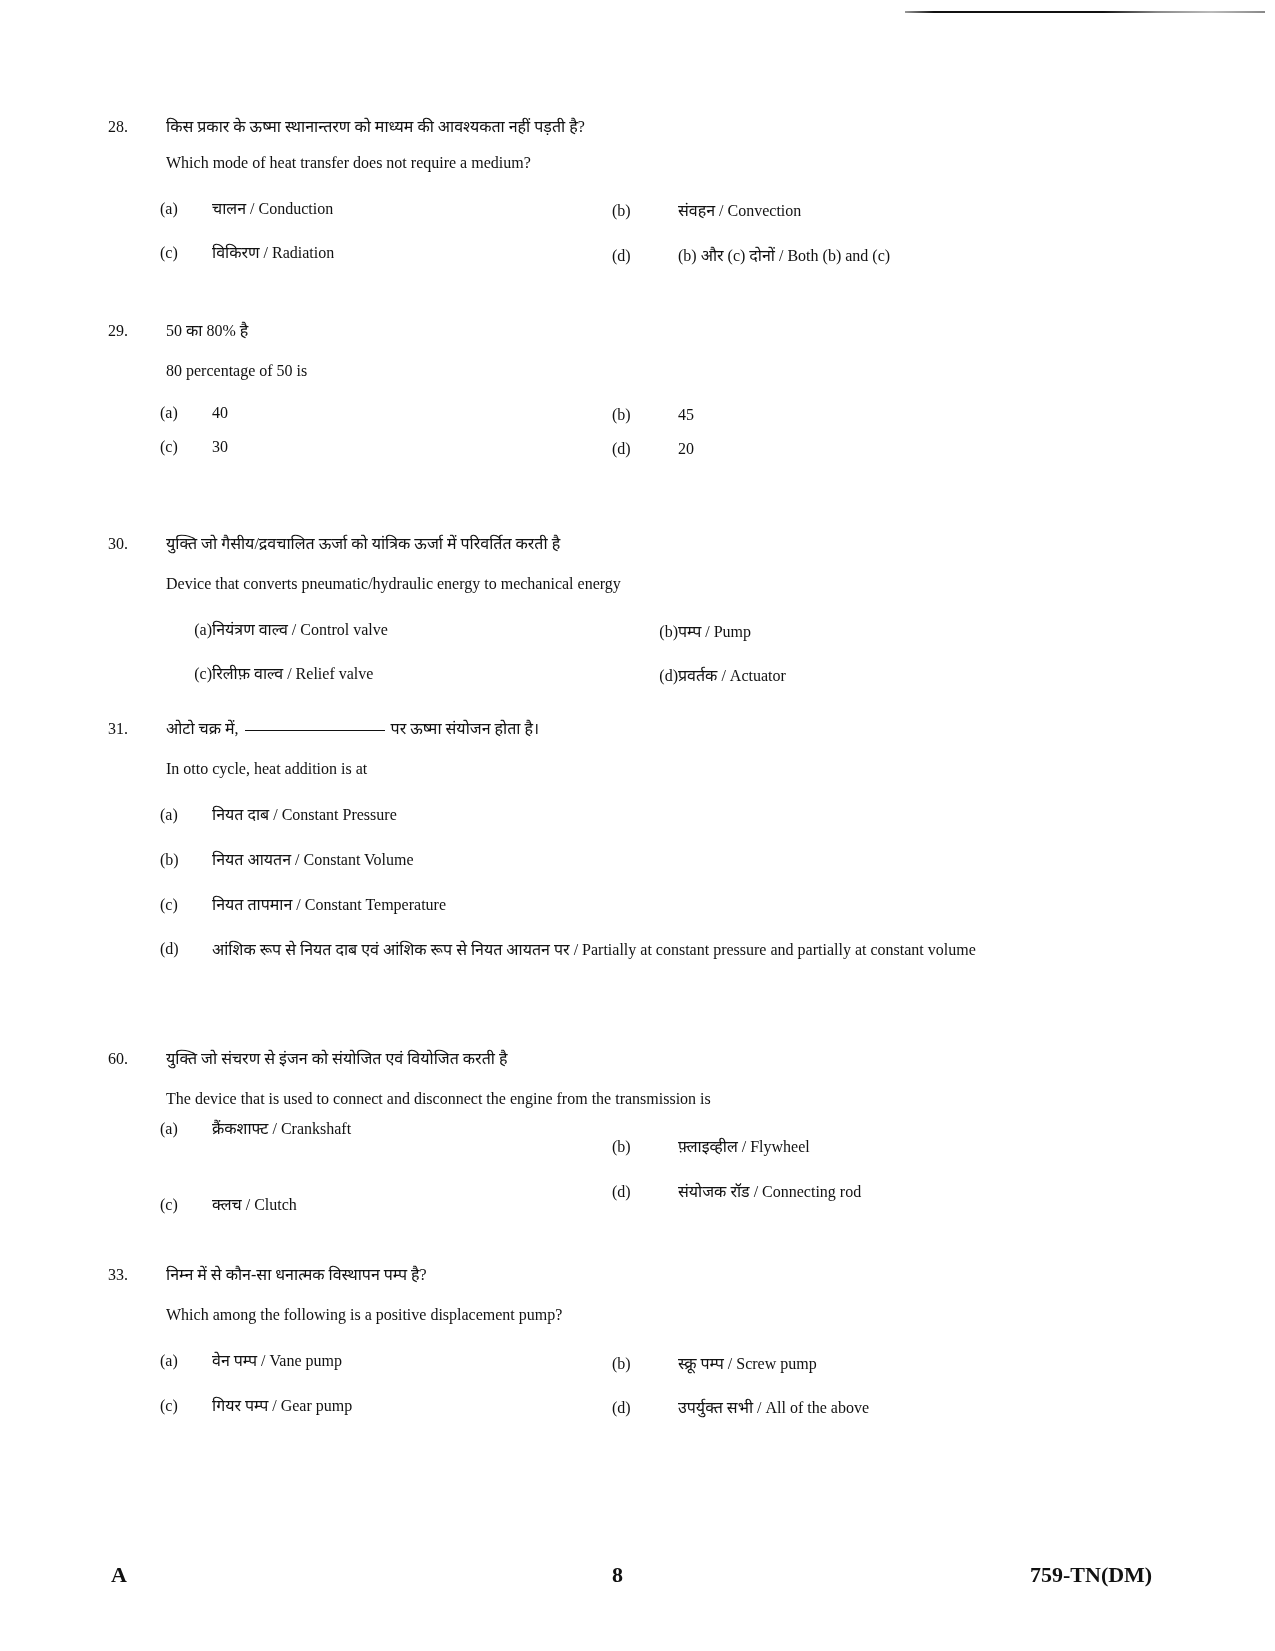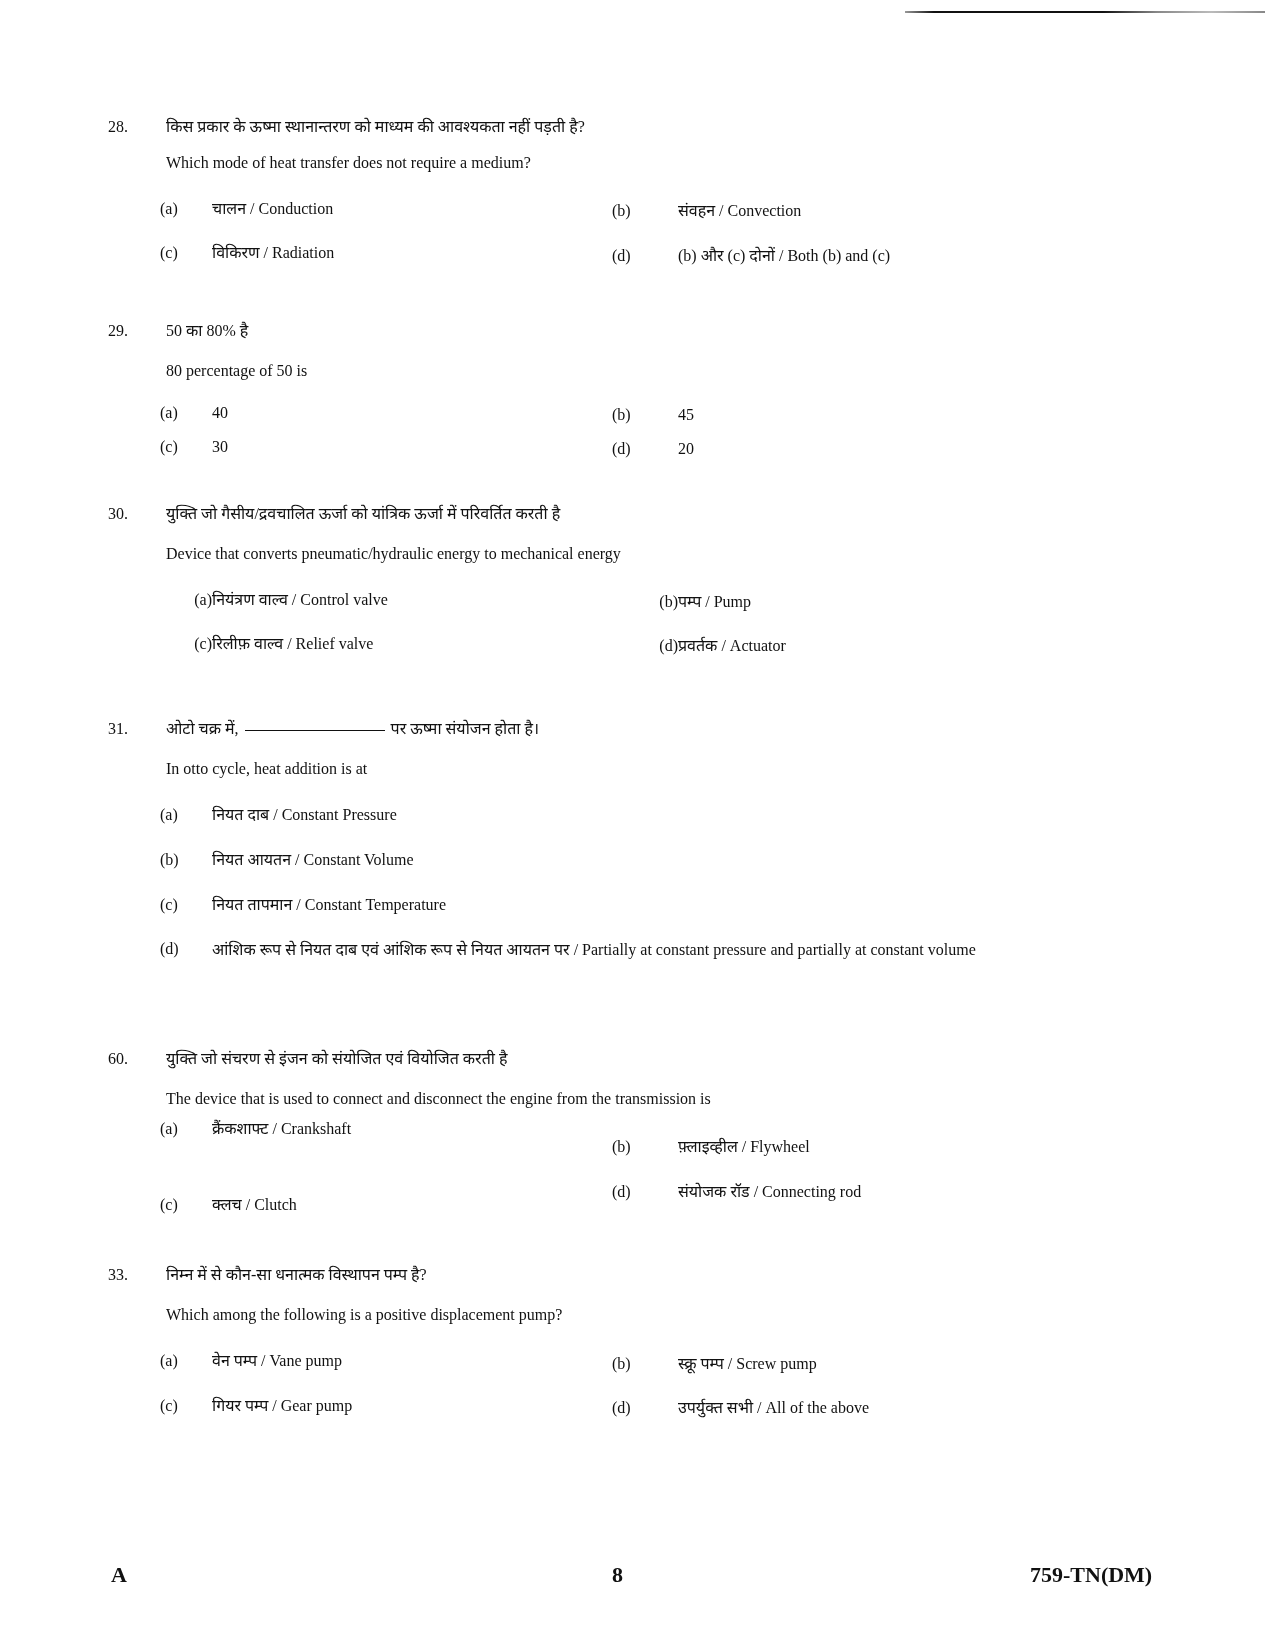--- a/index.html
+++ b/index.html
@@ -63,21 +63,21 @@
     <span class="opt-label">(b)</span><span class="opt-text">45</span>
   </div>
   <div class="opt" style="top:116px; left:52px;">
     <span class="opt-label">(c)</span><span class="opt-text">30</span>
   </div>
   <div class="opt right" style="top:118px; left:504px;">
     <span class="opt-label">(d)</span><span class="opt-text">20</span>
   </div>
 </div>
 
-<div class="question" style="top:499px;text-align:right;">
+<div class="question" style="top:529px;text-align:right;">
   <div class="q-line">
     <span class="q-num">30.</span>
     <span class="q-text">युक्ति जो गैसीय/द्रवचालित ऊर्जा को यांत्रिक ऊर्जा में परिवर्तित करती है</span>
   </div>
   <div class="q-en" style="top:40px;">Device that converts pneumatic/hydraulic energy to mechanical energy</div>
   <div class="opt" style="top:86px; left:52px;">
     <span class="opt-label">(a)</span><span class="opt-text">नियंत्रण वाल्व / Control valve</span>
   </div>
   <div class="opt right" style="top:88px; left:504px;">
     <span class="opt-label">(b)</span><span class="opt-text">पम्प / Pump</span>

